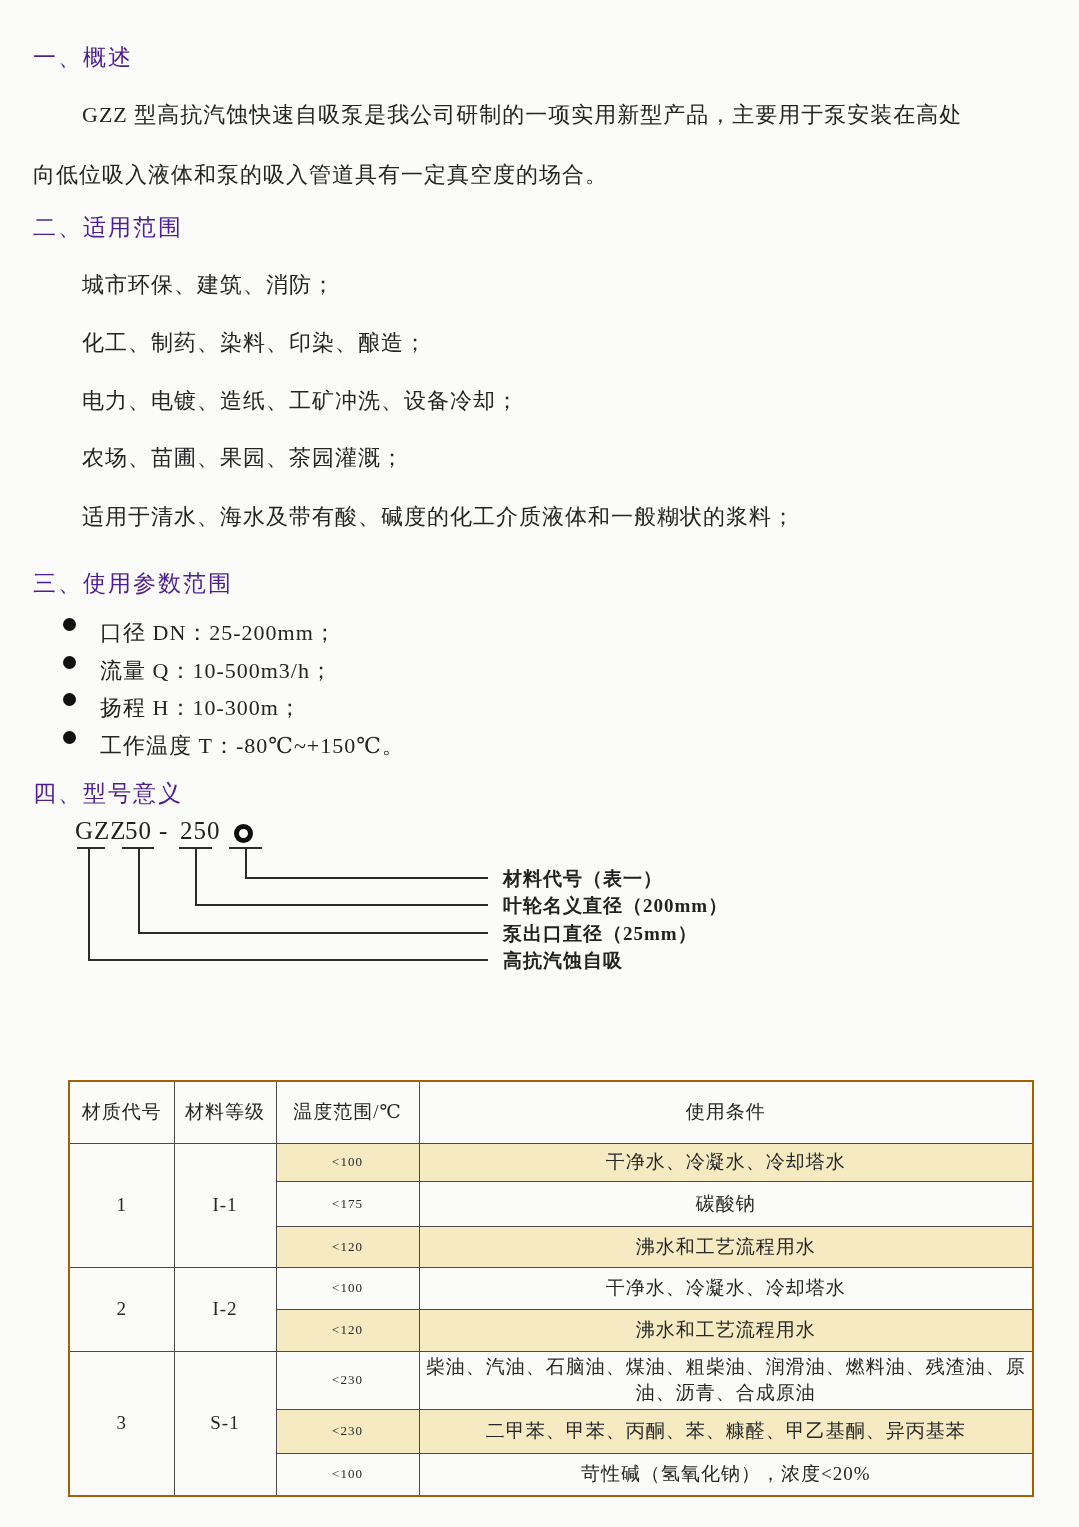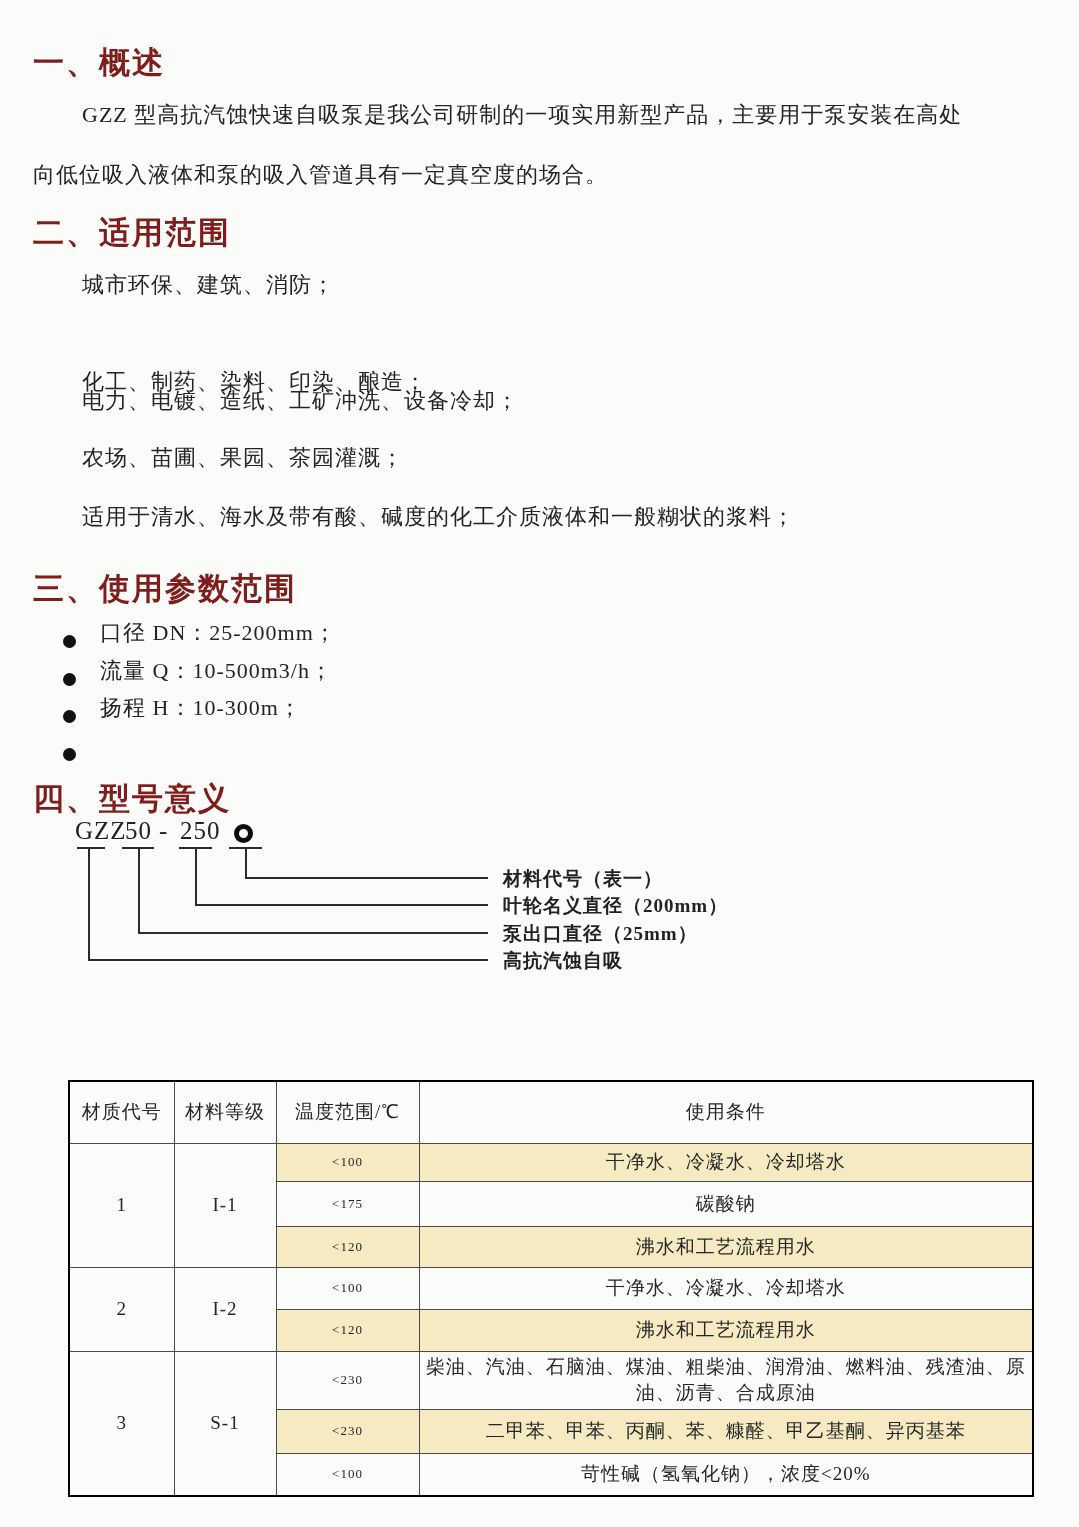--- a/index.html
+++ b/index.html
@@ -8,25 +8,25 @@
     width:1079px;height:1527px;
     margin:0 auto;
     background:#fbfbfa;
     color:#1f1f1f;
     font-family:"Liberation Serif","DejaVu Serif",serif;
     overflow:hidden;
   }
   .abs{position:absolute;}
   .heading{
     font-family:"Liberation Sans","DejaVu Sans",sans-serif;
-    font-weight:bold;font-size:31px;color:#7f1d1d;
+    font-weight:normal;font-size:23px;color:#4c1d95;
     letter-spacing:2px;white-space:nowrap;
   }
   .body-text{font-size:22px;letter-spacing:1px;white-space:nowrap;color:#242424;}
-  .bullet-item{position:absolute;left:63px;height:30px;display:flex;align-items:flex-end;}
+  .bullet-item{position:absolute;left:63px;height:30px;display:flex;align-items:flex-start;}
   .bullet-dot{
     width:13px;height:13px;border-radius:50%;background:#111;
     display:inline-block;margin-right:24px;flex:0 0 auto;
   }
   .code-part{font-size:25px;color:#222;letter-spacing:1px;white-space:nowrap;}
   .ring{
     width:9px;height:9px;border:5px solid #0d0d0d;border-radius:50%;
     background:#fff;display:inline-block;
   }
   .uline{position:absolute;height:2px;background:#2b2b2b;}
@@ -41,57 +41,58 @@
     width:964px;
     font-size:19px;color:#262626;
   }
   table.mat th,table.mat td{
     border:1px solid #4a4a4a;
     text-align:center;vertical-align:middle;
     padding:2px 6px;
     letter-spacing:1px;
     overflow:hidden;
   }
-  table.mat{border:2px solid #000000;font-family:Liberation Serif, serif;}
+  table.mat{border:2px solid #a16207;}
   table.mat th{font-weight:normal;font-size:19px;}
   td.temp{font-size:13px;letter-spacing:0;}
   td.grade-shift{padding-bottom:50px;}
   .cond{line-height:1.35;}
 </style>
 </head>
 <body>
 
 <div class="page" style="background: rgb(251, 251, 250);">
 
   <div class="abs heading" style="left:33px;top:42px;">一、概述</div>
   <div class="abs body-text" style="left:82px;top:100px;">GZZ 型高抗汽蚀快速自吸泵是我公司研制的一项实用新型产品，主要用于泵安装在高处</div>
   <div class="abs body-text" style="left:33px;top:160px;">向低位吸入液体和泵的吸入管道具有一定真空度的场合。</div>
 
   <div class="abs heading" style="left:33px;top:212px;">二、适用范围</div>
   <div class="abs body-text" style="left:82px;top:270px;">城市环保、建筑、消防；</div>
-  <div class="abs body-text" style="left:82px;top:328px;margin-top:39px;">化工、制药、染料、印染、酿造；</div>
+  <div class="abs body-text" style="left:82px;top:328px;">化工、制药、染料、印染、酿造；</div>
   <div class="abs body-text" style="left:82px;top:386px;">电力、电镀、造纸、工矿冲洗、设备冷却；</div>
   <div class="abs body-text" style="left:82px;top:443px;">农场、苗圃、果园、茶园灌溉；</div>
   <div class="abs body-text" style="left:82px;top:502px;">适用于清水、海水及带有酸、碱度的化工介质液体和一般糊状的浆料；</div>
 
   <div class="abs heading" style="left:33px;top:568px;">三、使用参数范围</div>
   <div class="bullet-item" style="top:618px;">
     <span class="bullet-dot"></span>
     <span class="body-text">口径 DN：25-200mm；</span>
   </div>
   <div class="bullet-item" style="top:656px;">
     <span class="bullet-dot"></span>
     <span class="body-text">流量 Q：10-500m3/h；</span>
   </div>
   <div class="bullet-item" style="top:693px;">
     <span class="bullet-dot"></span>
     <span class="body-text">扬程 H：10-300m；</span>
   </div>
   <div class="bullet-item" style="top:731px;">
     <span class="bullet-dot"></span>
+    <span class="body-text">工作温度 T：-80℃~+150℃。</span>
   </div>
 
   <div class="abs heading" style="left:33px;top:778px;">四、型号意义</div>
 
   <div class="abs code-part" style="left:75px;top:817px;">GZZ</div>
   <div class="abs code-part" style="left:125px;top:817px;text-align:center;">50</div>
   <div class="abs code-part" style="left:159px;top:817px;">-</div>
   <div class="abs code-part" style="left:180px;top:817px;">250</div>
   <span class="abs ring" style="left:234px;top:824px;"></span>
 

